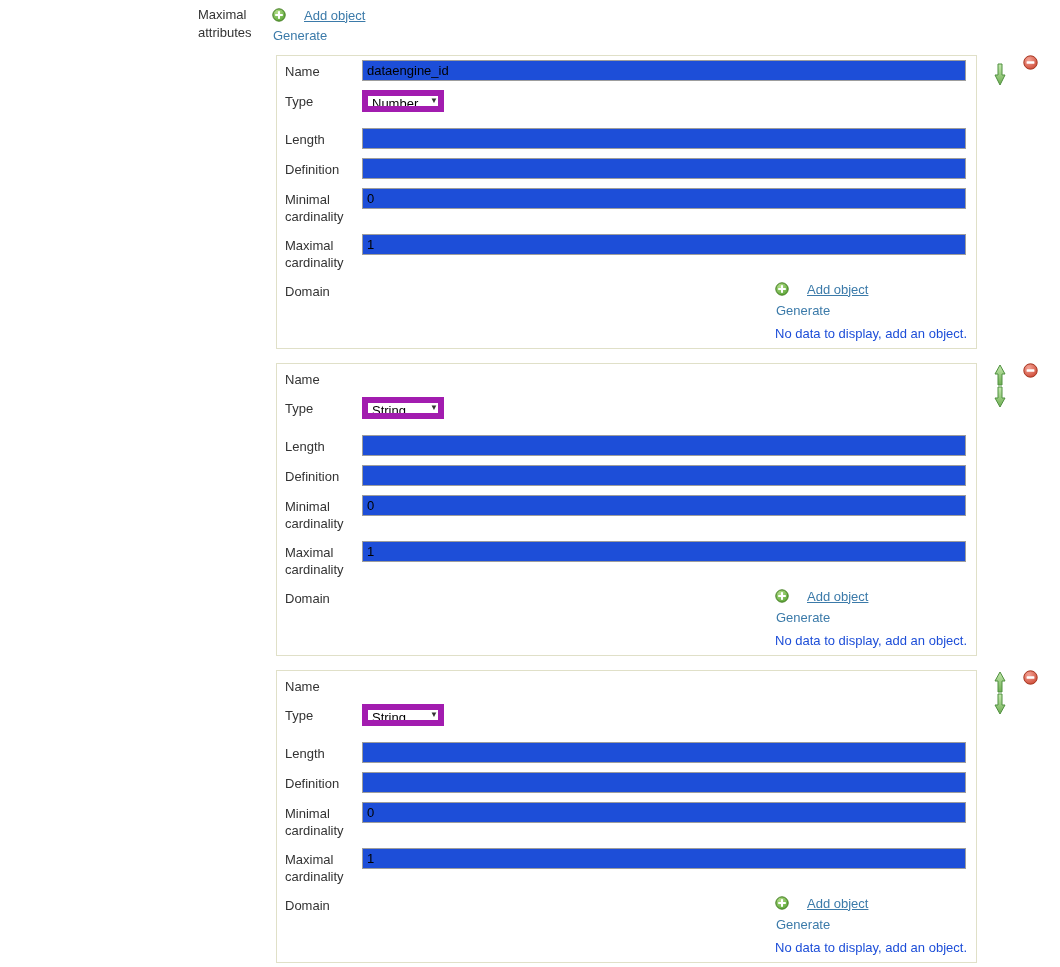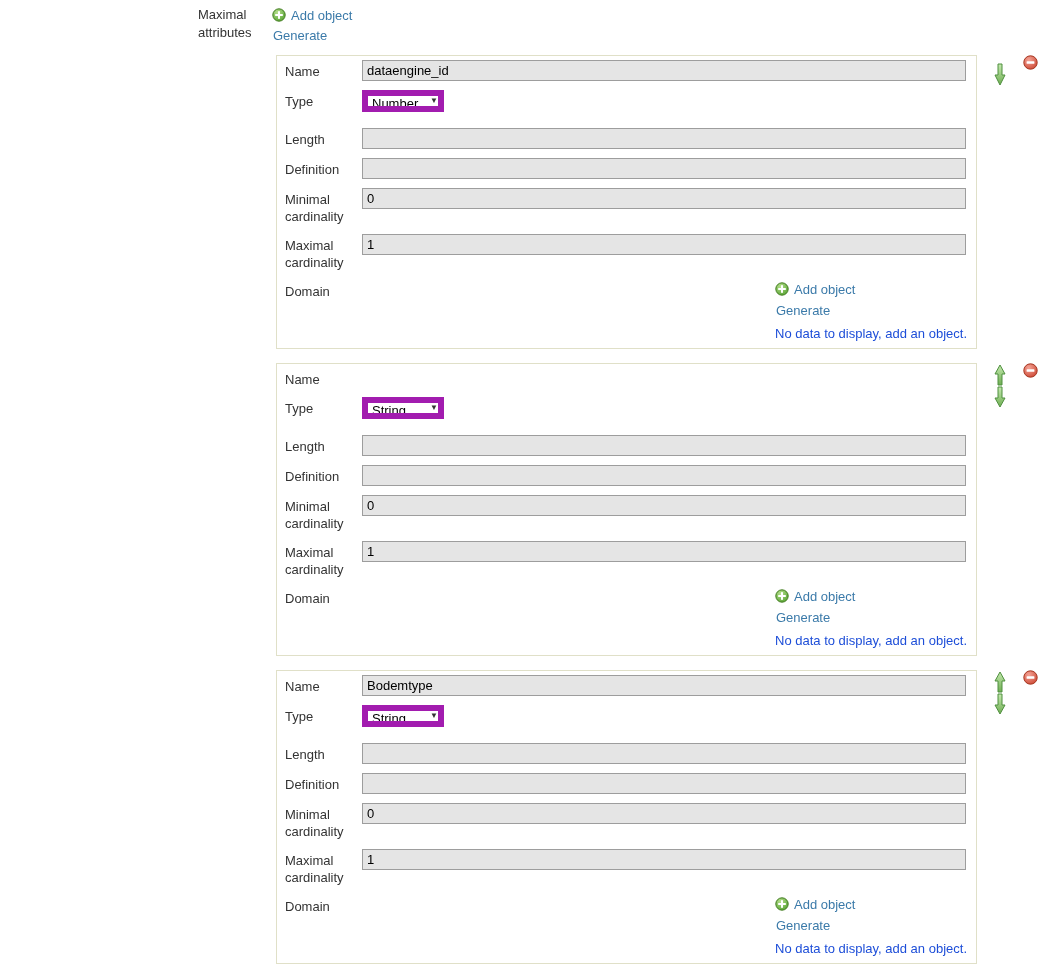--- a/index.html
+++ b/index.html
@@ -38,21 +38,21 @@
     align-items: center;
     height: 18px;
     margin-bottom: 4px;
     text-decoration: none;
   }
   a.link {
     color: #3b7aa9;
     text-decoration: none;
     cursor: pointer;
   }
-  .link-line .link-text { margin-left: 5px; }
+  .link-line .link-text { margin-left: 18px; text-decoration: underline; }
   .gen-line { margin-bottom: 12px; display: inline-block; }
   .top-links .gen-line { margin-left: 1px; }
 
   
   .block-row {
     position: relative;
     margin-bottom: 14px;
   }
   .card {
     margin-left: 6px;
@@ -75,21 +75,21 @@
   .fctrl { flex: none; }
   input.textbox {
     width: 604px;
     height: 21px;
     box-sizing: border-box;
     border: 1px solid #9d9d9d;
     padding: 1px 4px;
     font-family: "Liberation Sans", sans-serif;
     font-size: 13px;
     color: #000;
-    background: #e5e5e5;
+    background: #1d4ed8;
   }
   .select-wrap { position: relative; display: inline-block; }
   select.typebox {
     -webkit-appearance: none;
     -moz-appearance: none;
     appearance: none;
     width: 82px;
     height: 22px;
     box-sizing: border-box;
     border: 6px solid #a21caf;
@@ -307,21 +307,20 @@
             <circle cx="7.5" cy="7.5" r="6.7" fill="url(#removeGrad)" stroke="#a5351f" stroke-width="1"></circle>
             <rect x="3.6" y="6.3" width="7.8" height="2.4" rx="0.5" fill="#fff"></rect>
           </svg>
         </button>
       </div>
 
       <div class="block-row">
         <div class="card">
           <div class="frow">
             <div class="flabel">Name</div>
-            <div class="fctrl"><input class="textbox" type="text" value="Bodemtype" style=""></div>
           </div>
           <div class="frow type-row">
             <div class="flabel">Type</div>
             <div class="fctrl">
               <span class="select-wrap">
                 <select class="typebox">
                   <option>String</option>
                 </select>
                 <span class="select-arrow">▼</span>
               </span>

